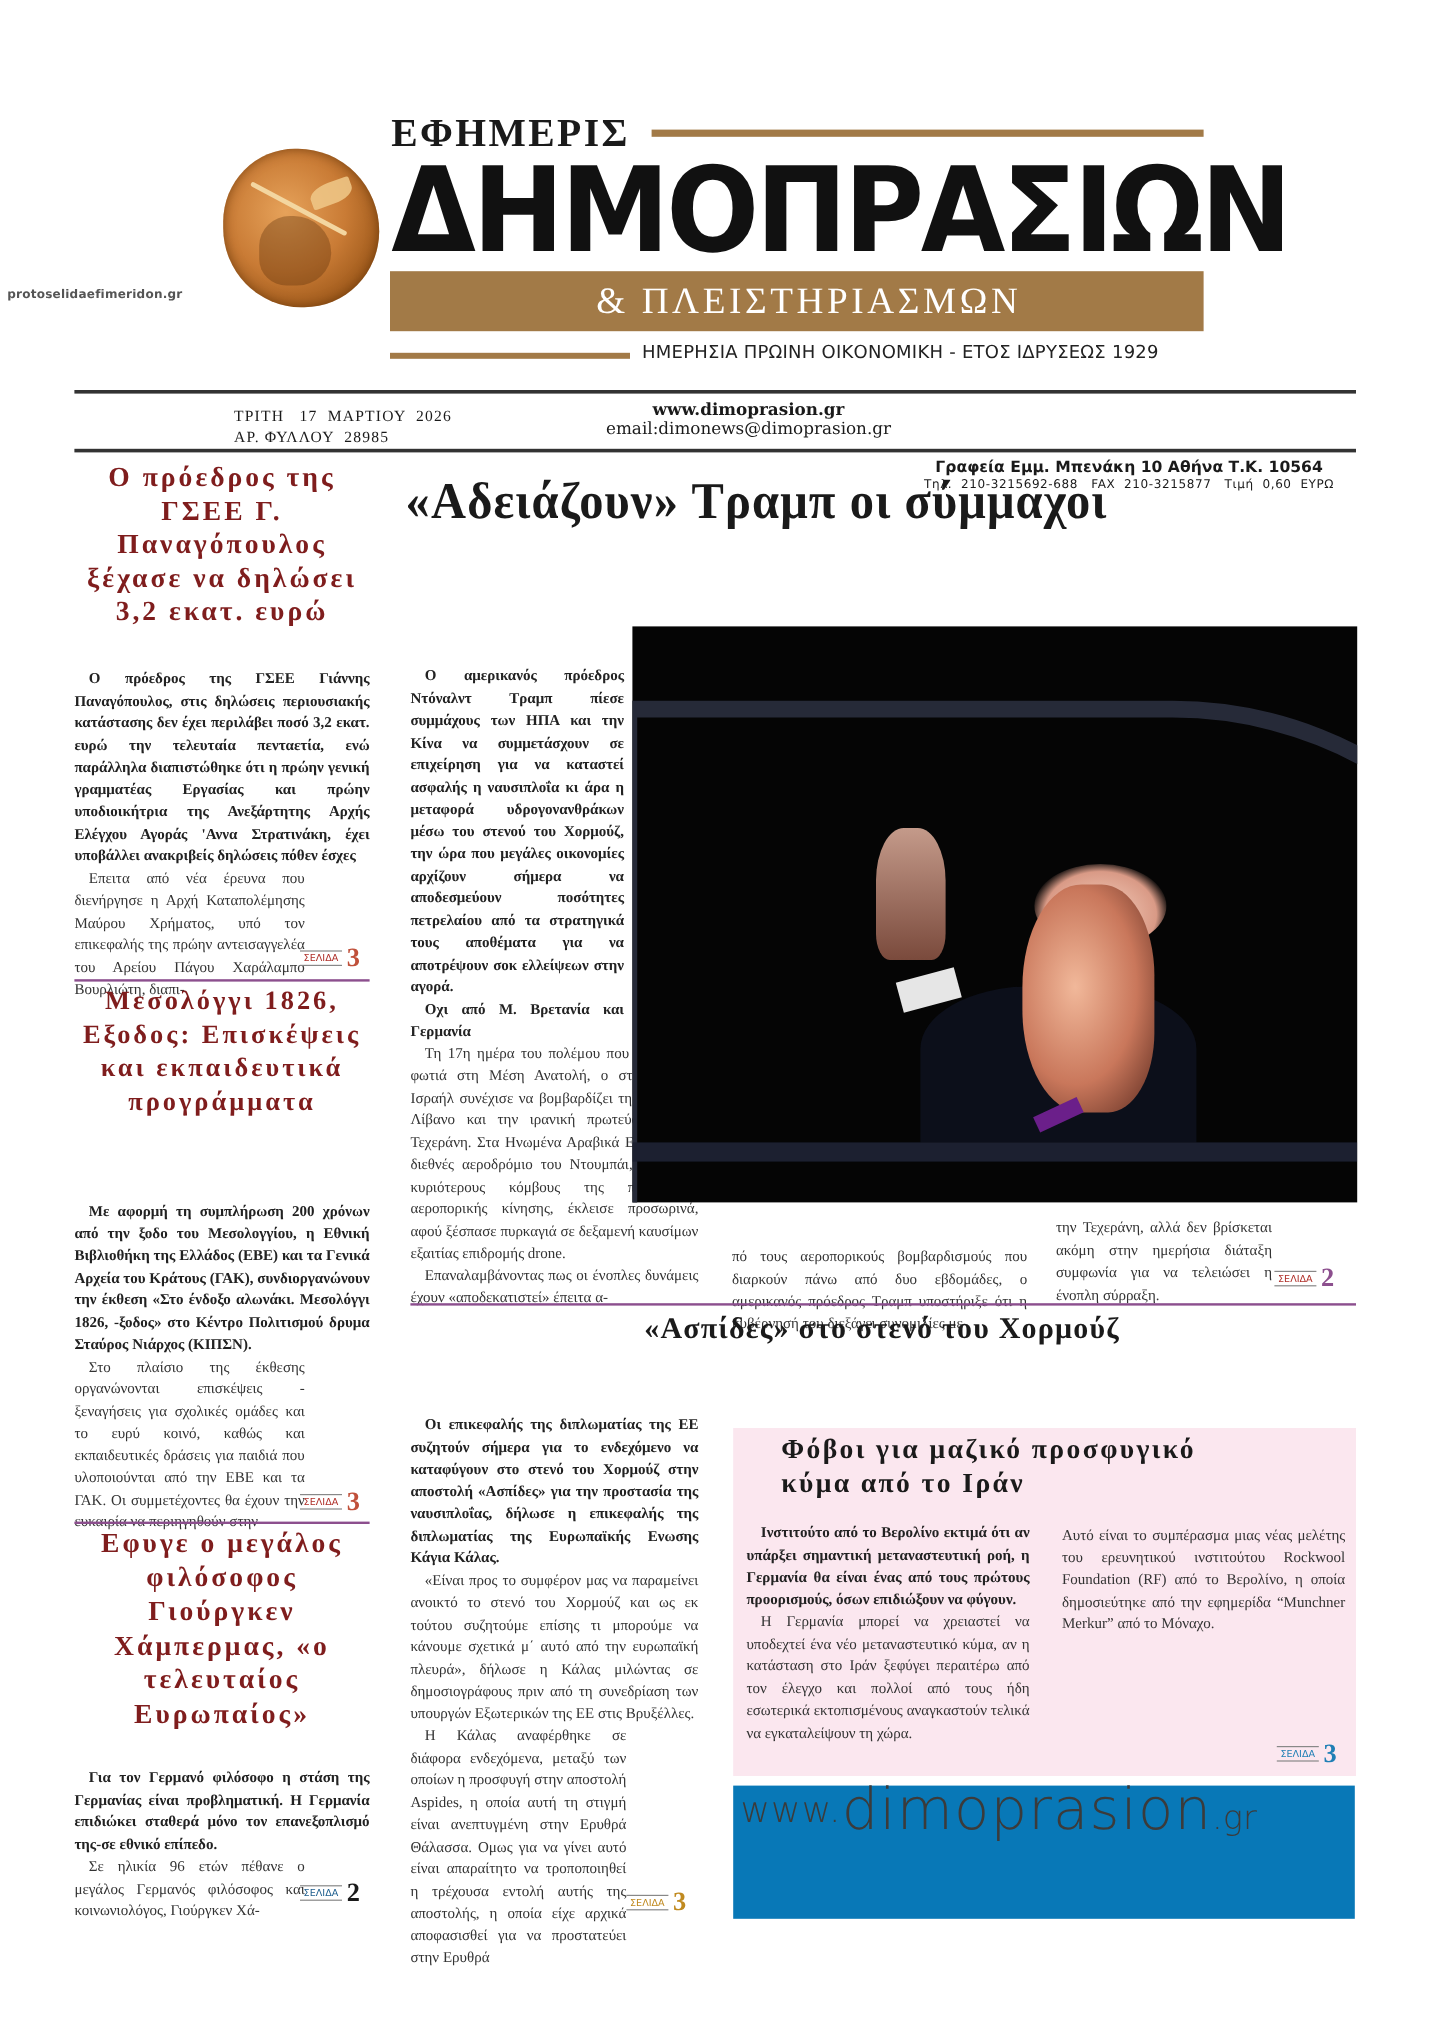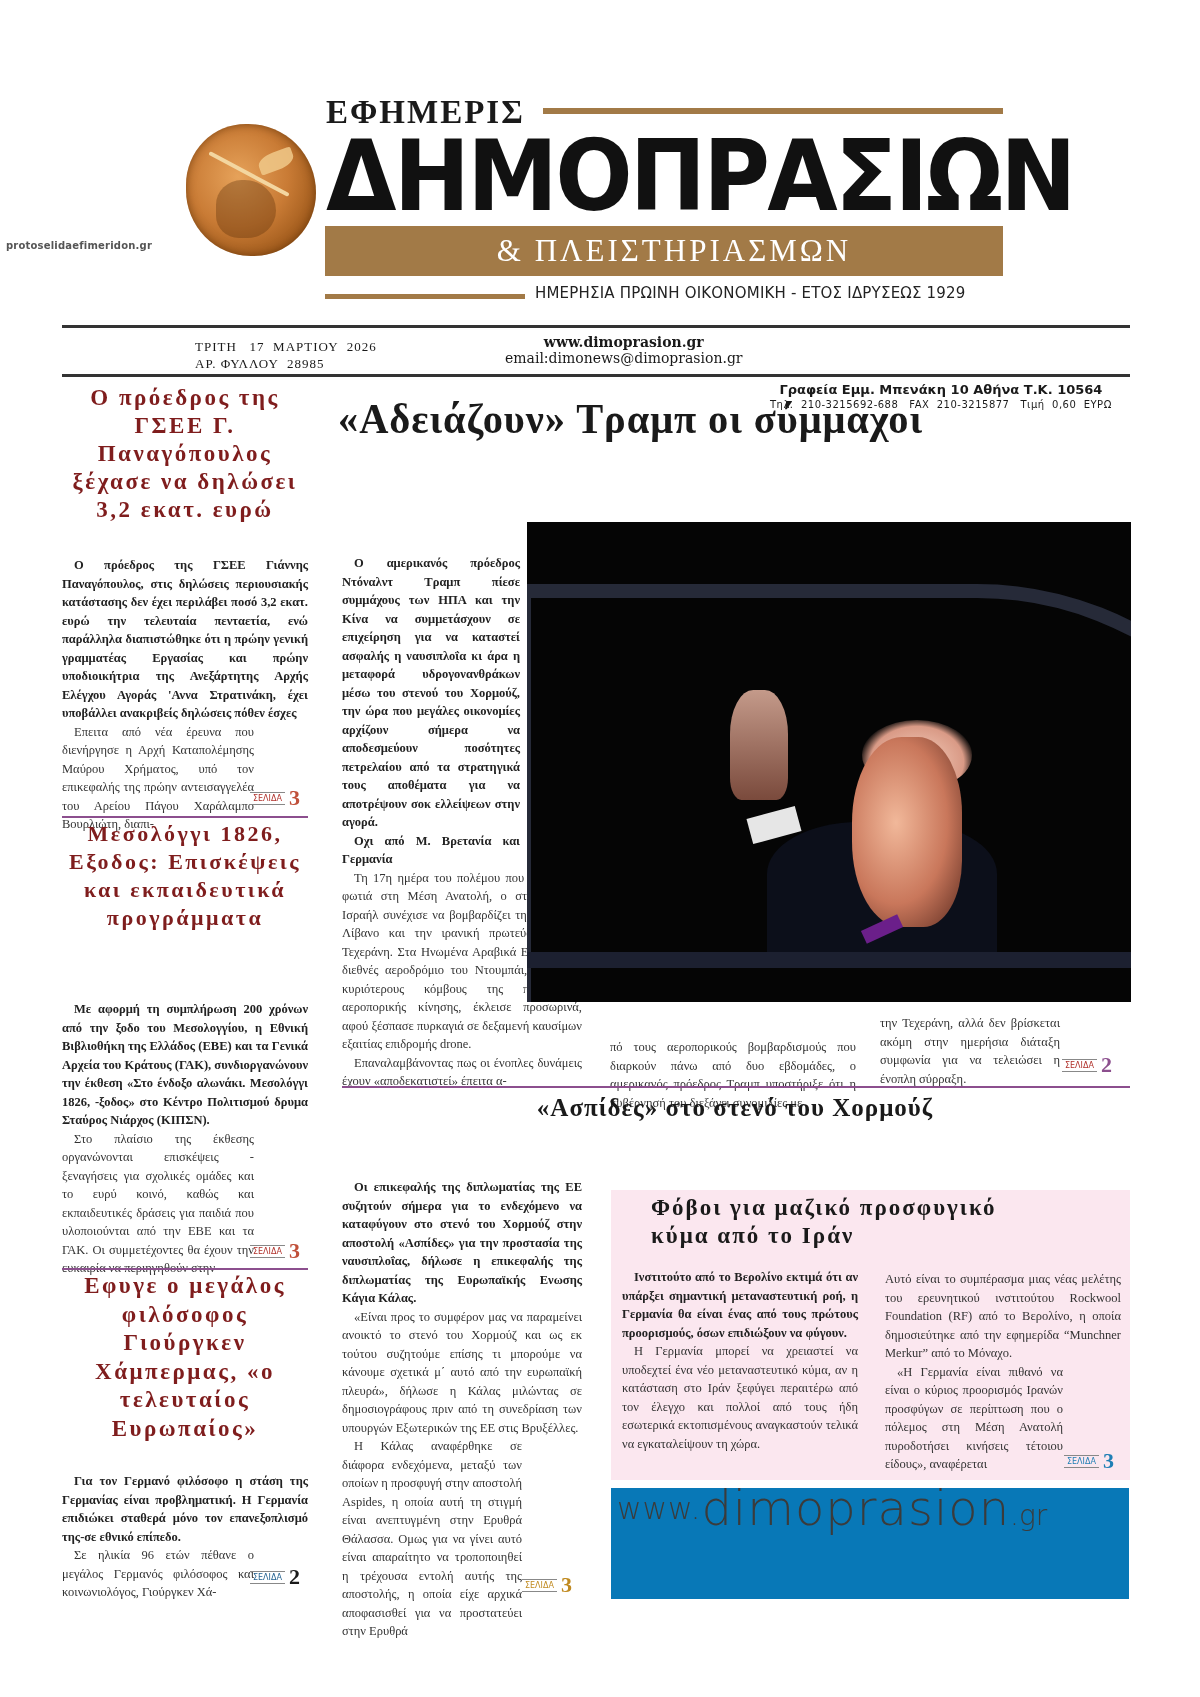--- a/index.html
+++ b/index.html
@@ -165,21 +165,20 @@
 </div>
 
 <div class="abs pink-box"></div>
 <div class="abs" style="left:611px; top:1194px; width:428px; text-align:left; font-size:23px; line-height:28px; font-weight:bold; letter-spacing:2px; padding:0 40px;">Φόβοι για μαζικό προσφυγικό κύμα από το Ιράν</div>
 <div class="abs body-text" style="left:622px; top:1268px; width:236px;">
   <p class="bold">Ινστιτούτο από το Βερολίνο εκτιμά ότι αν υπάρξει σημαντική μεταναστευτική ροή, η Γερμανία θα είναι ένας από τους πρώτους προορισμούς, όσων επιδιώξουν να φύγουν.</p>
   <p>Η Γερμανία μπορεί να χρειαστεί να υποδεχτεί ένα νέο μεταναστευτικό κύμα, αν η κατάσταση στο Ιράν ξεφύγει περαιτέρω από τον έλεγχο και πολλοί από τους ήδη εσωτερικά εκτοπισμένους αναγκαστούν τελικά να εγκαταλείψουν τη χώρα.</p>
 </div>
 <div class="abs body-text" style="left:885px; top:1270px; width:236px;">
   <p style="text-indent:0;">Αυτό είναι το συμπέρασμα μιας νέας μελέτης του ερευνητικού ινστιτούτου Rockwool Foundation (RF) από το Βερολίνο, η οποία δημοσιεύτηκε από την εφημερίδα “Munchner Merkur” από το Μόναχο.</p>
-  <p style="padding-right:58px;">«Η Γερμανία είναι πιθανό να είναι ο κύριος προορισμός Ιρανών προσφύγων σε περίπτωση που ο πόλεμος στη Μέση Ανατολή πυροδοτήσει κινήσεις τέτοιου είδους», αναφέρεται</p>
 </div>
 <div class="abs page-ref" style="left:1064px; top:1448px;">
   <span class="lbl" style="color:#1f7fb5;">ΣΕΛΙΔΑ</span>
   <span class="num" style="color:#1f7fb5;">3</span>
 </div>
 
 <div class="abs ad">
   <span>
     <span class="www" style="position:relative;left:0;top:-6px;">www.</span><span class="big" style="position:relative;left:0;top:0;">dimoprasion</span><span class="gr" style="position:relative;left:0;top:0;">.gr</span>
   </span>

